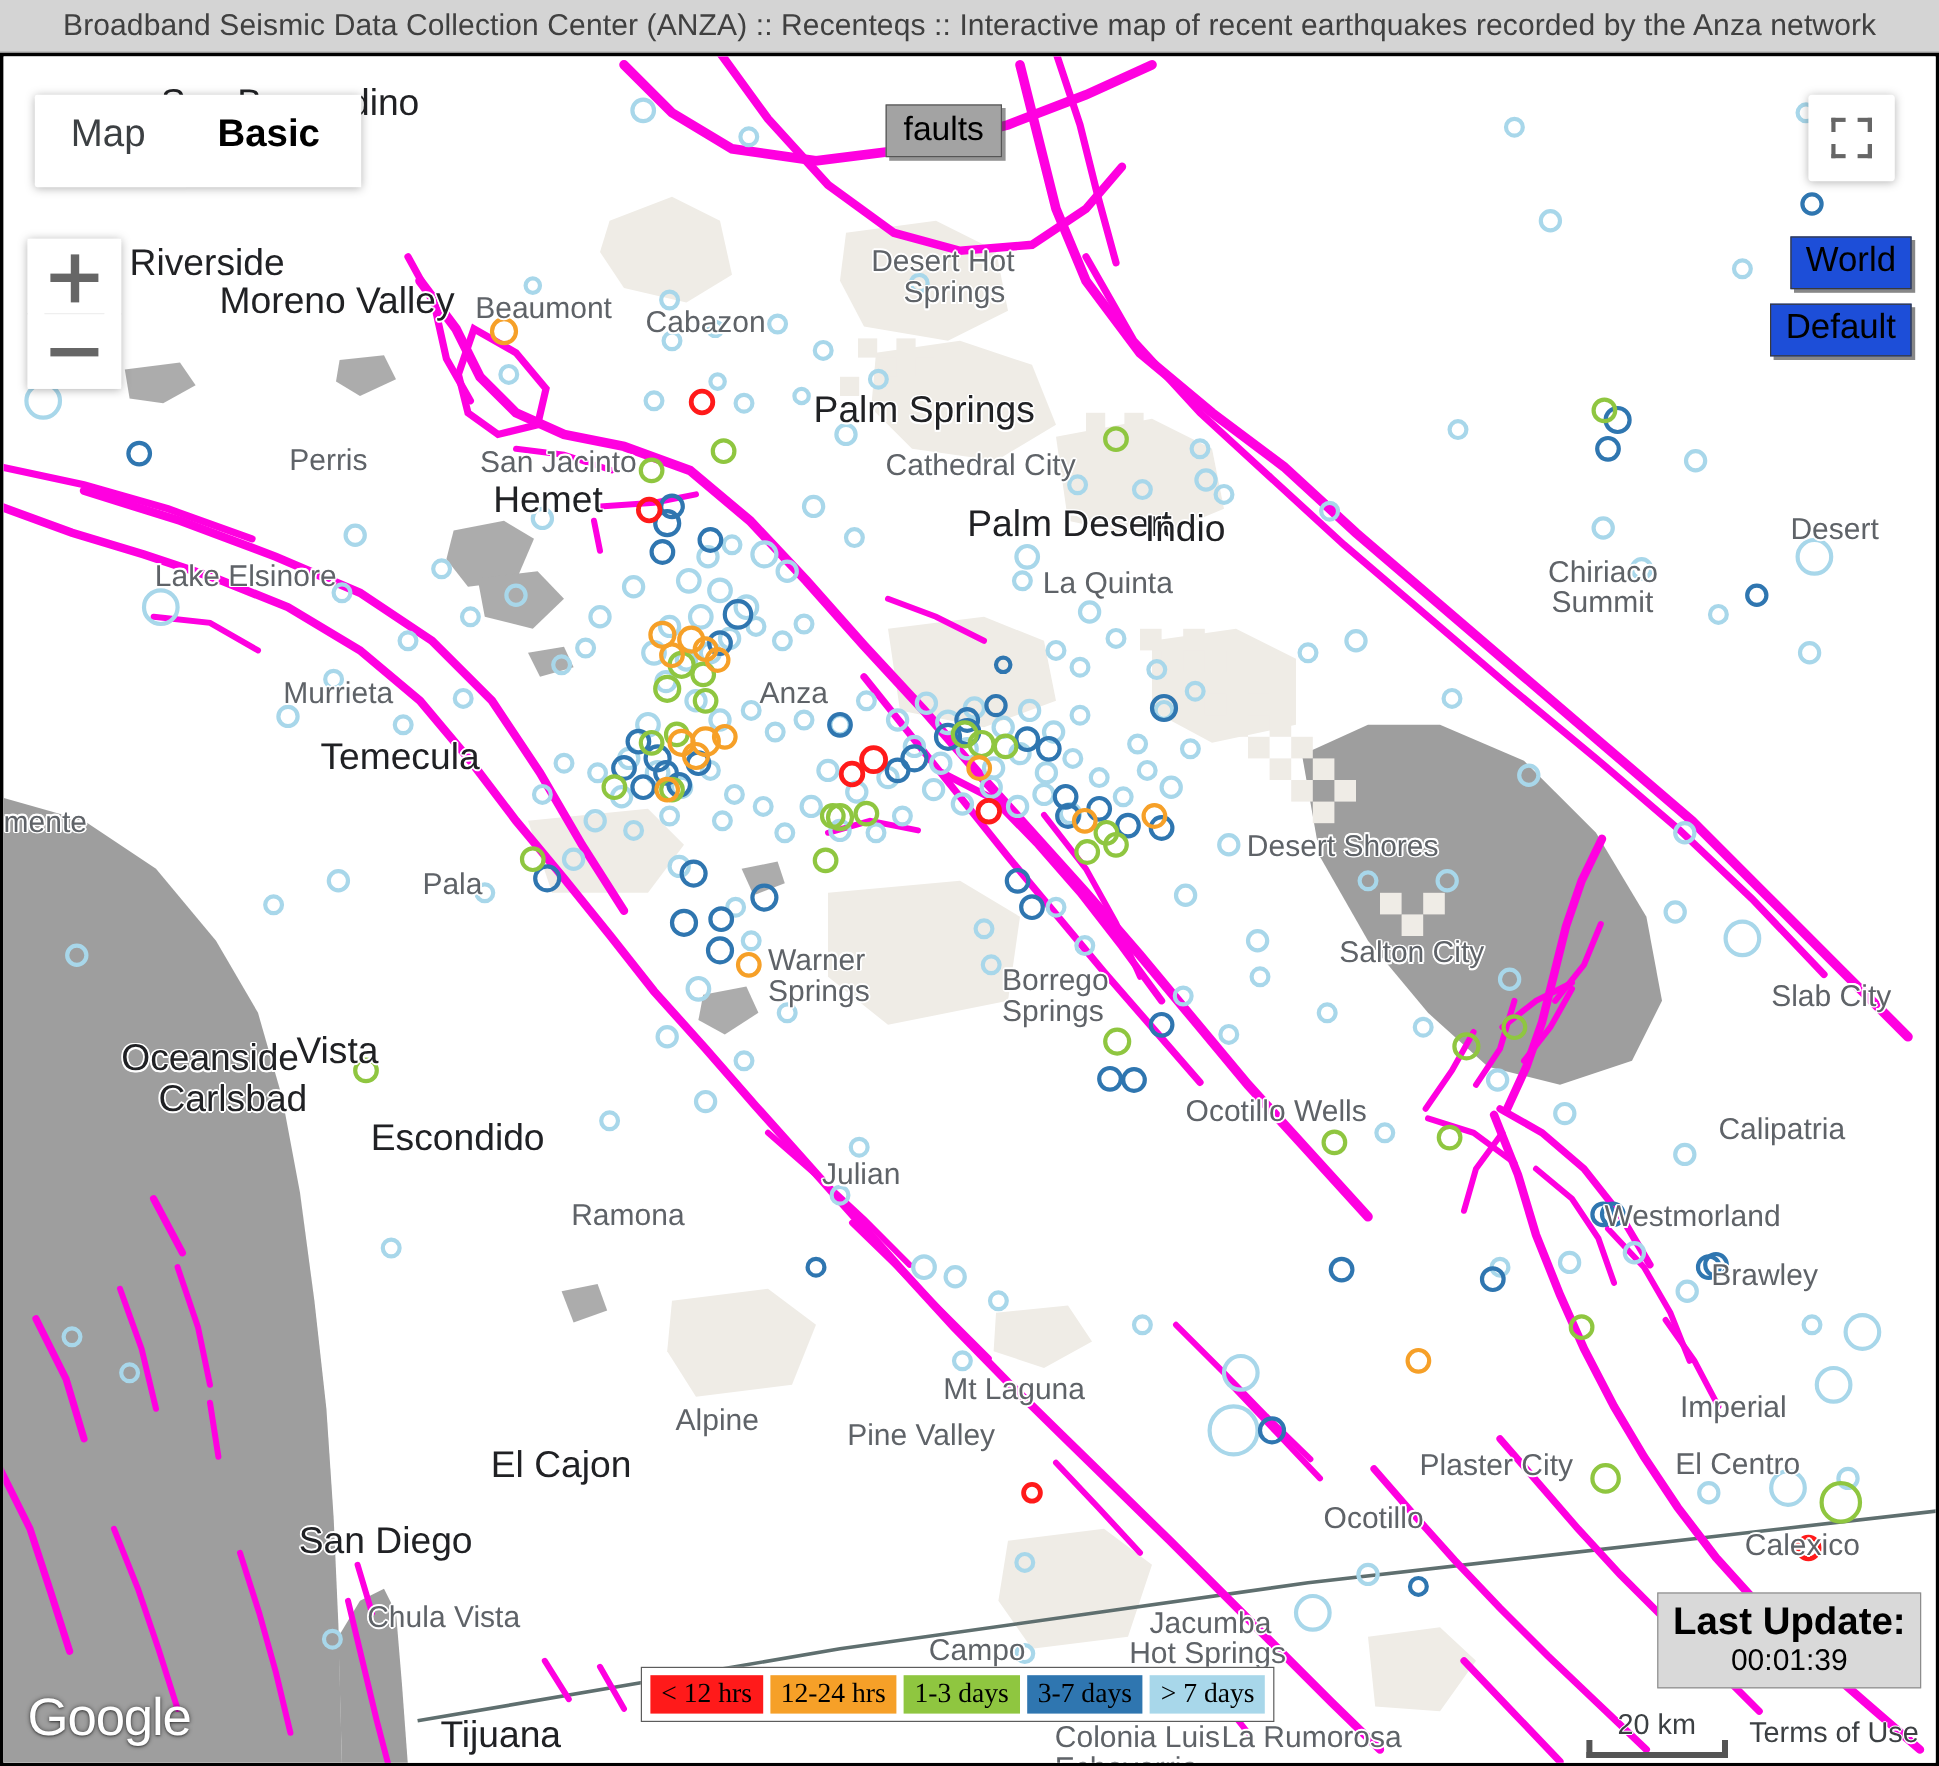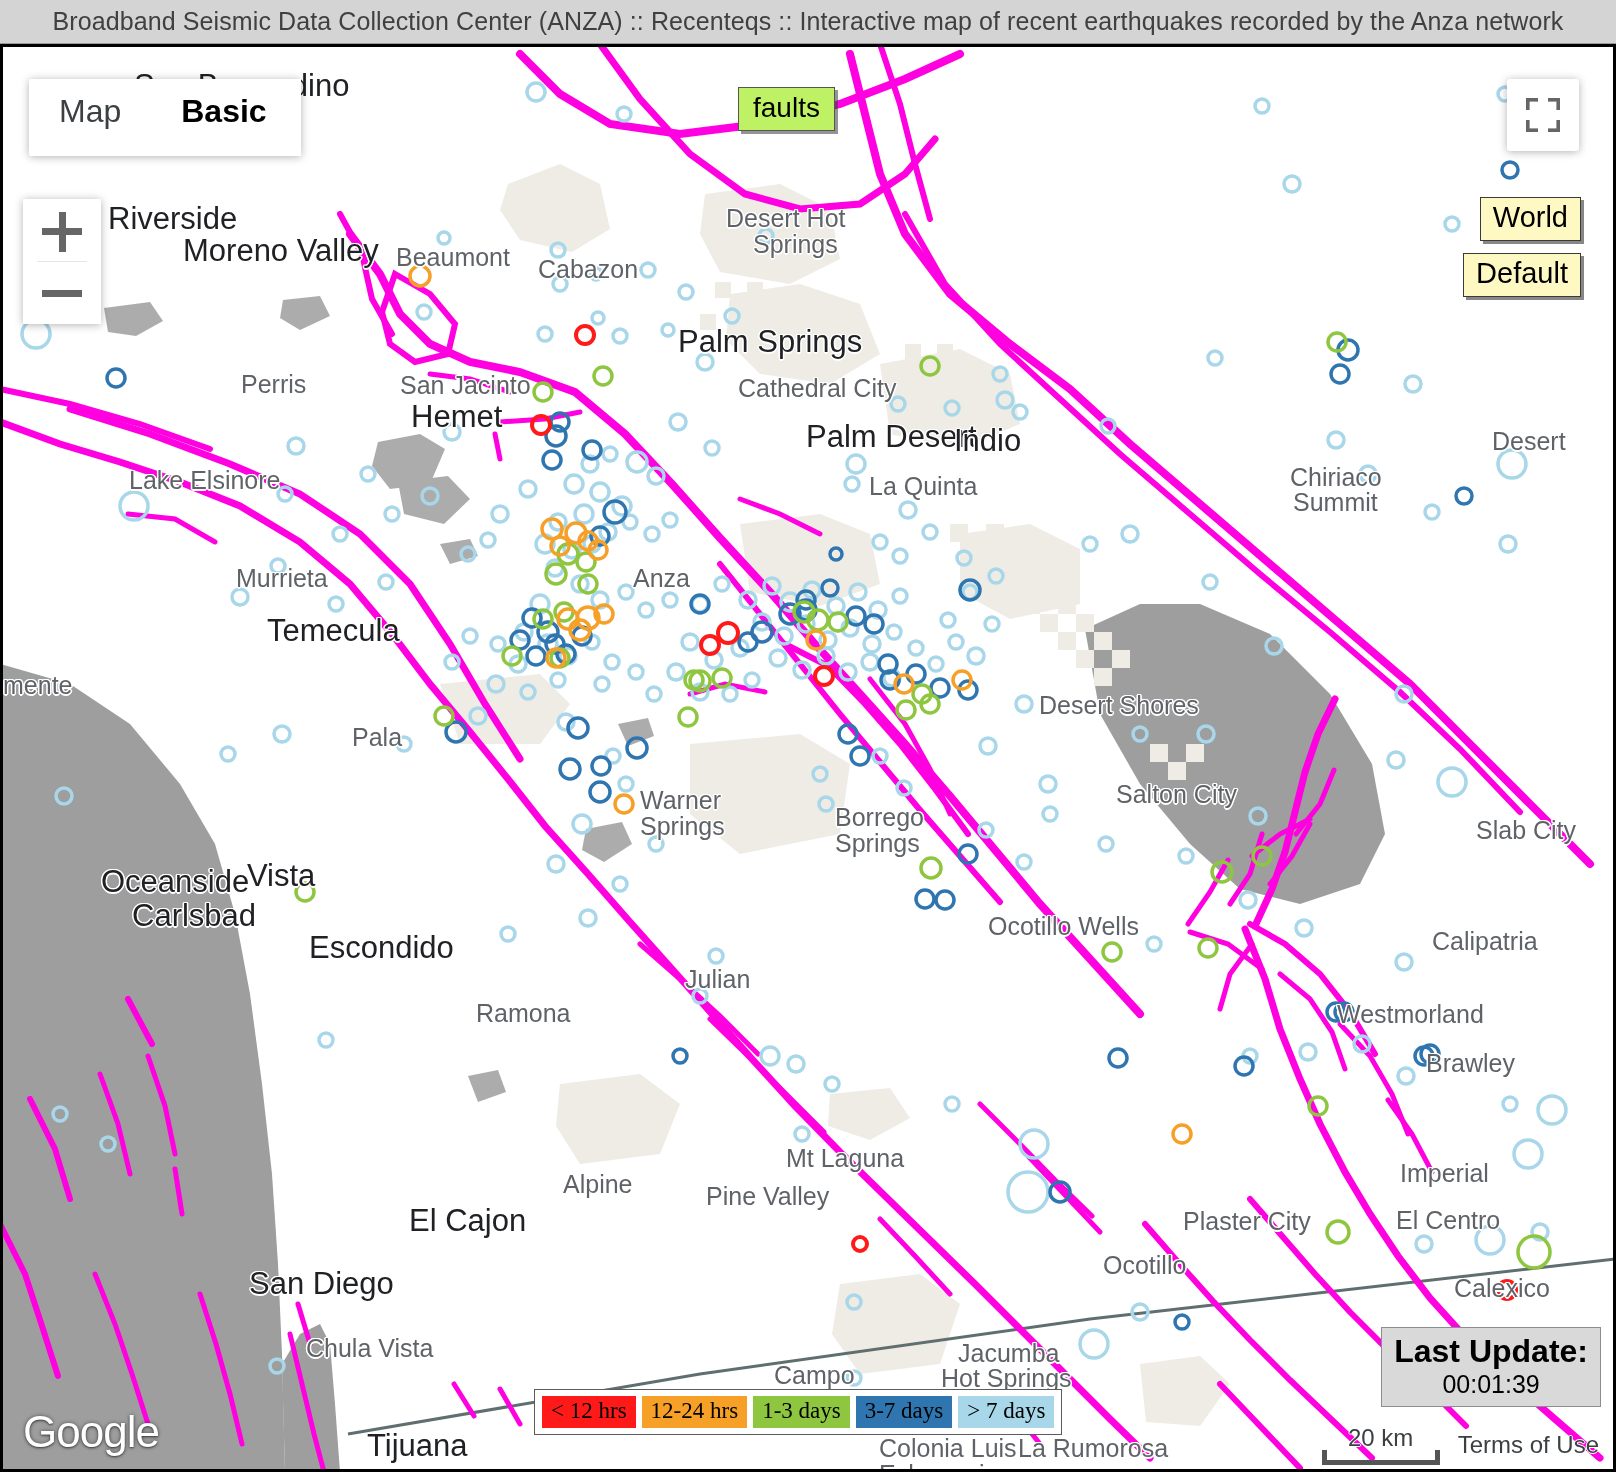--- a/index.html
+++ b/index.html
@@ -89,42 +89,42 @@
   #zoomctl .bar {
     position:absolute; background:#666;
   }
   .plus-h { left:19px; top:29px; width:40px; height:7px; }
   .plus-v { left:35.5px; top:12.5px; width:7px; height:40px; }
   .minus-h{ left:19px; top:28px; width:40px; height:7px; }
 
   
   #faultsbtn {
     position: absolute; left: 735px; top: 40px;
-    background: #bef264; border: 1px solid #555;
+    background: #a3a3a3; border: 1px solid #555;
     box-shadow: 3px 3px 0 rgba(60,60,60,.55);
     padding: 4px 14px 6px;
     font-size: 28px; color:#000; cursor:pointer;
     z-index: 30;
     font-family: "Liberation Sans", sans-serif;
   }
 
   
   #fsbtn {
     position:absolute; right:34px; top:32px;
     width:72px; height:72px; background:#fff;
     border-radius:3px; border:none; cursor:pointer;
     filter: drop-shadow(0 1px 4px rgba(0,0,0,.3));
     z-index:30;
   }
   #fsbtn svg { position:absolute; left:19px; top:19px; }
 
   
   #worldbtn, #defaultbtn {
-    position:absolute; right:32px;
-    background:#fef9c3; border:1px solid #3a3a3a;
+    position:absolute; right:20px;
+    background:#1d4ed8; border:1px solid #3a3a3a;
     box-shadow: 3px 3px 0 rgba(70,70,70,.65);
     font-size:29px; color:#000; cursor:pointer;
     padding: 3px 12px 6px;
     z-index:30;
     font-family: "Liberation Sans", sans-serif;
   }
   #worldbtn  { top:150px; }
   #defaultbtn{ top:206px; }
 
   

